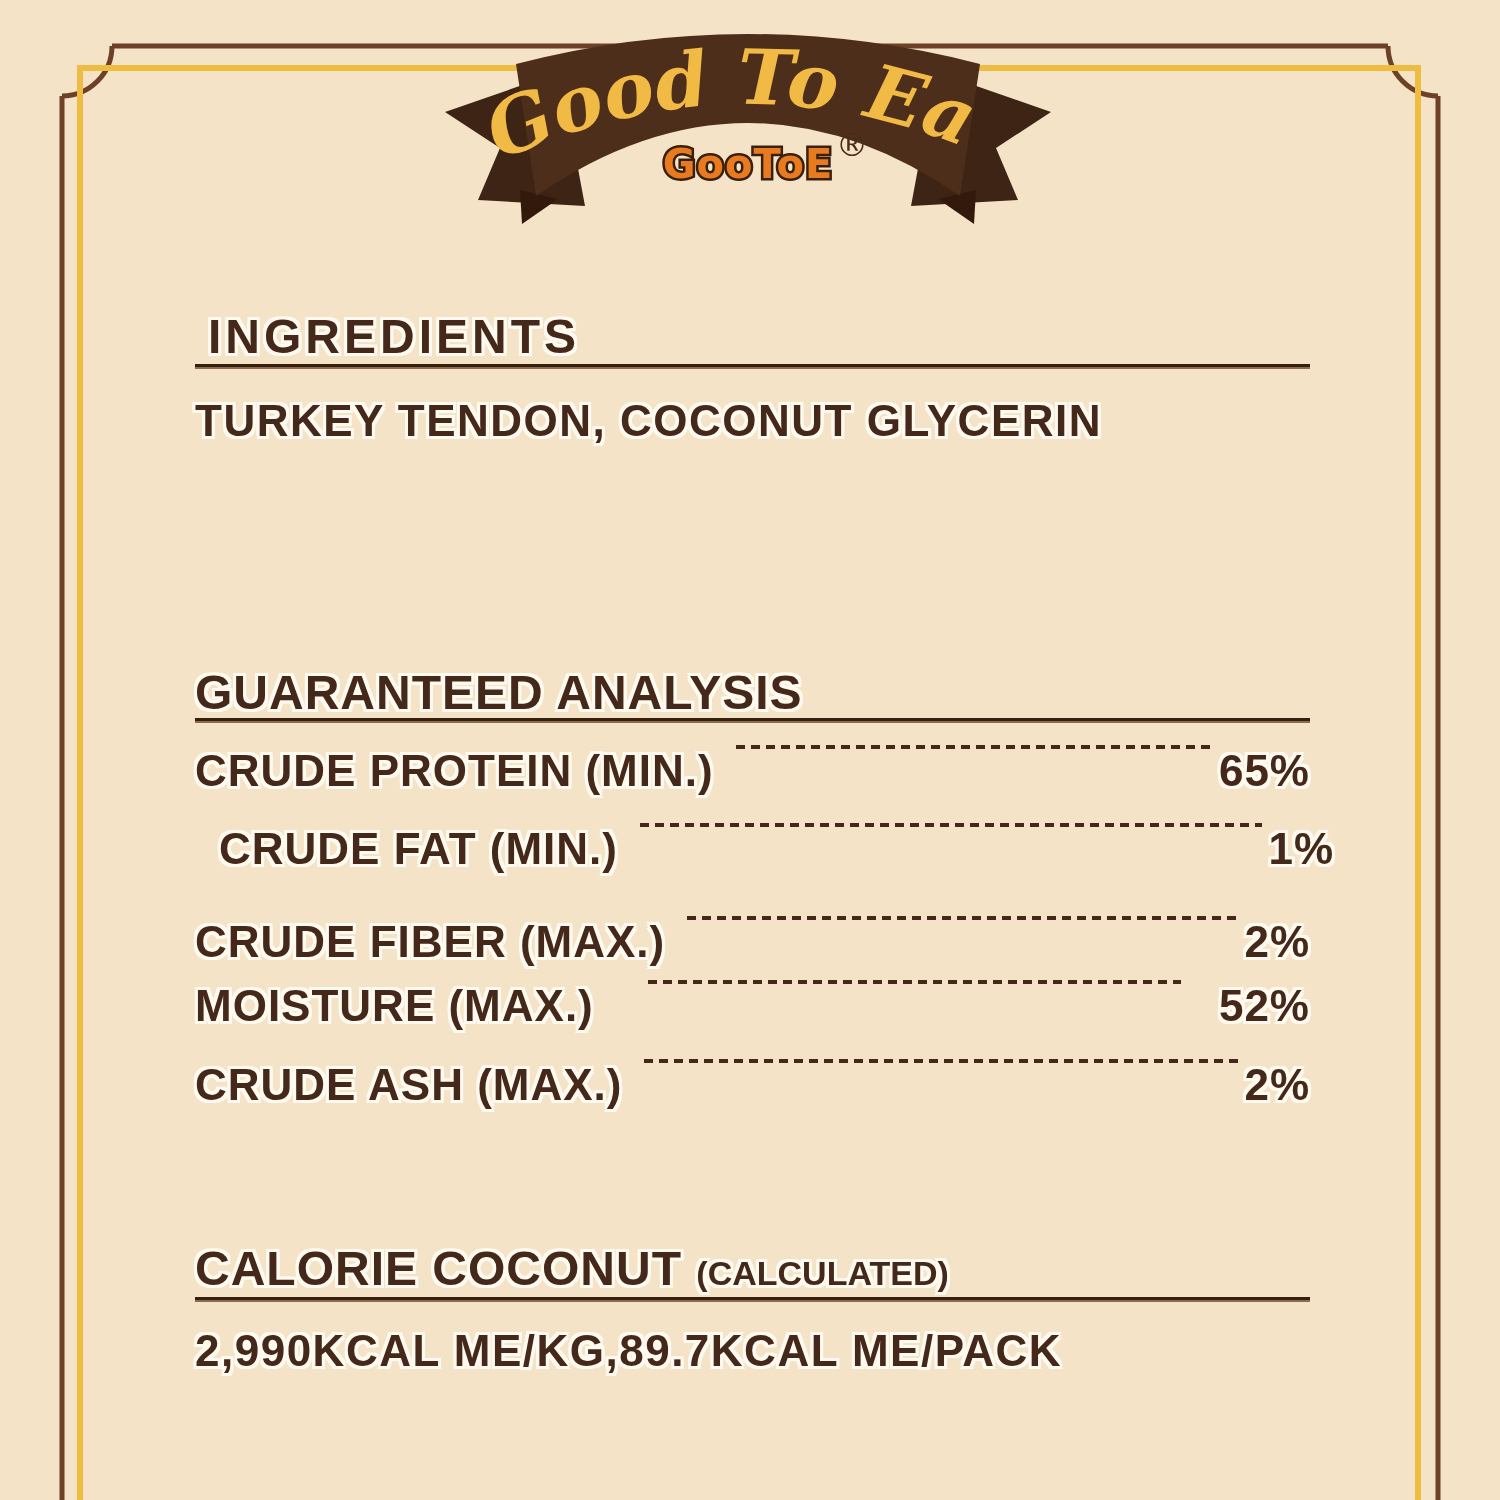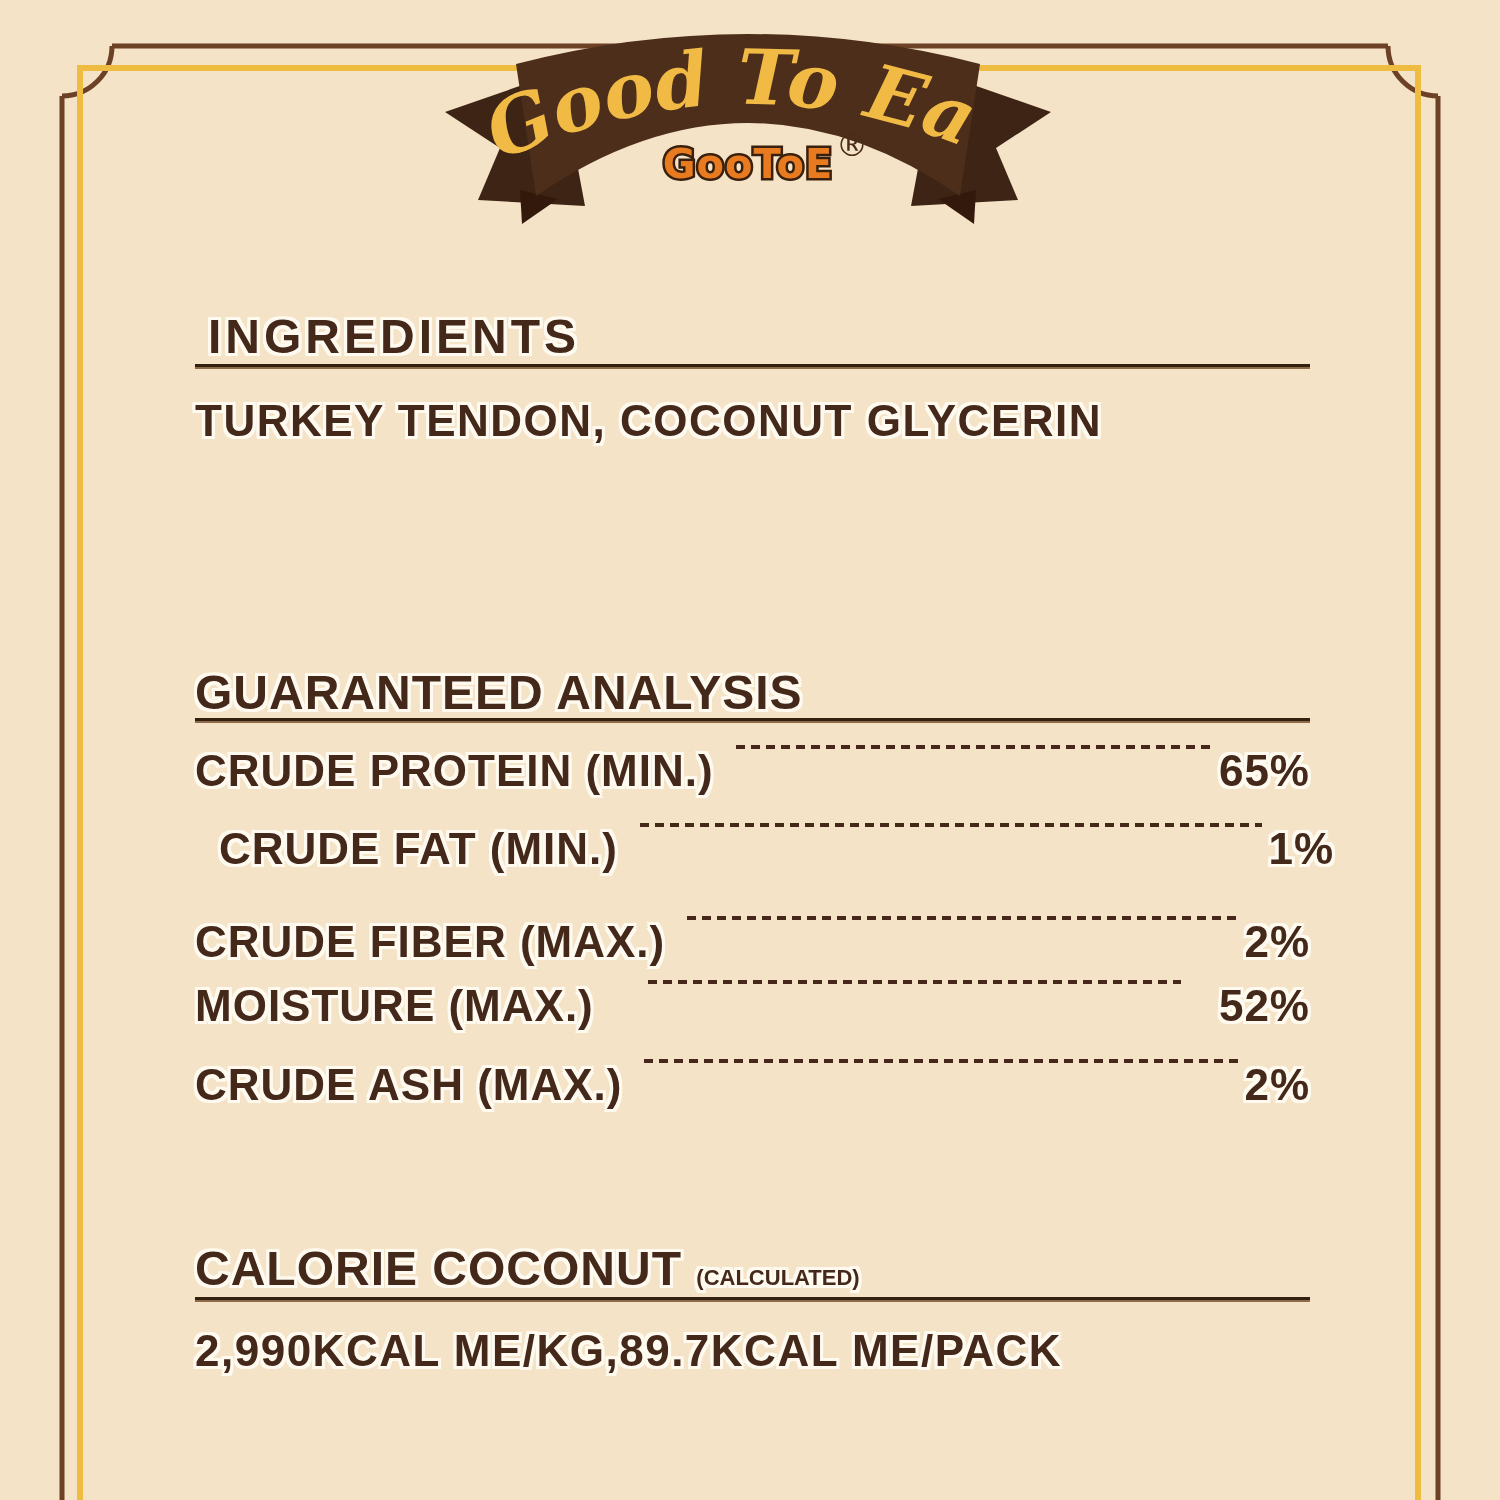--- a/index.html
+++ b/index.html
@@ -17,21 +17,21 @@
       -3px  3px 0 #fffaf0, 3px  3px 0 #fffaf0,
       -3px  0   0 #fffaf0, 3px  0   0 #fffaf0,
        0   -3px 0 #fffaf0, 0    3px 0 #fffaf0;
   }
   .abs{position:absolute;left:195px;}
   .heading{
     font-weight:bold;font-size:48px;line-height:1.05;
     letter-spacing:1px;color:#44281a;white-space:nowrap;
   }
   .heading.wide{letter-spacing:4px;padding-left:13px;}
-  .heading .qualifier{font-size:22px;letter-spacing:0;}
+  .heading .qualifier{font-size:34px;letter-spacing:0;}
   .rule{
     position:absolute;left:195px;width:1115px;height:6px;
     background:linear-gradient(180deg,#33200f 0 3px,#8c6a4a 3px 5px,transparent 5px);
   }
   .bodyline{
     font-weight:bold;font-size:44px;line-height:1.05;
     letter-spacing:1.5px;color:#44281a;white-space:nowrap;
   }
   .ga-row{
     position:absolute;left:195px;width:1115px;height:56px;

